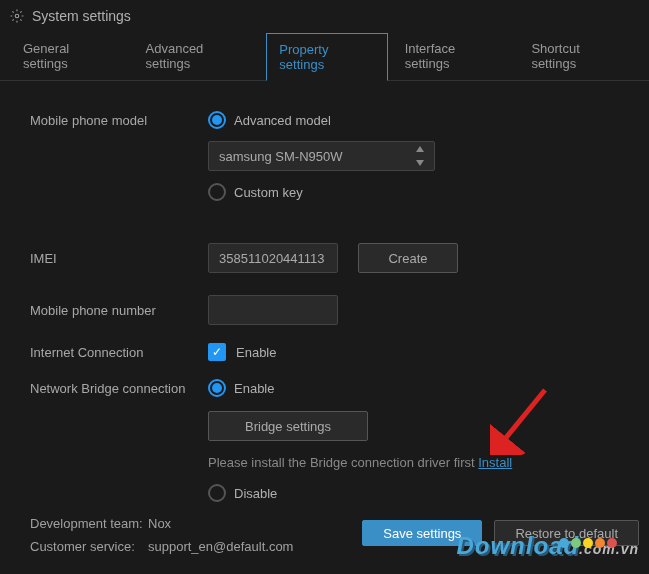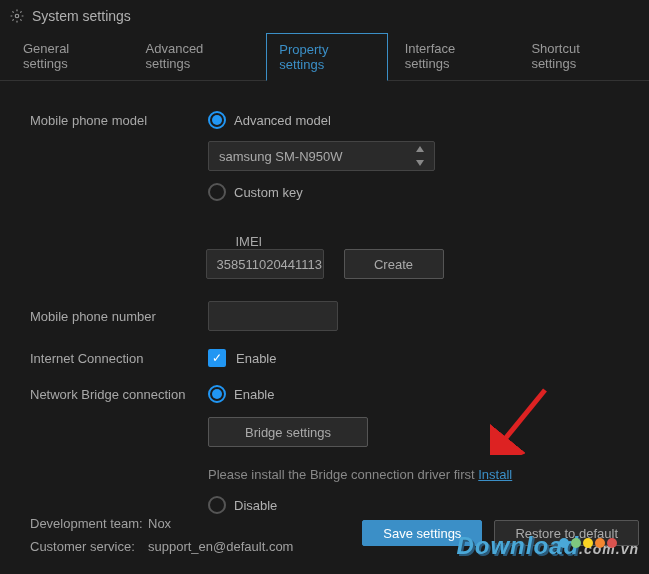--- a/index.html
+++ b/index.html
@@ -19,32 +19,32 @@
 .row .controls { flex: 1; }
 
 .radio-group { display: flex; align-items: center; gap: 8px; margin-bottom: 12px; }
 .radio { width: 18px; height: 18px; border-radius: 50%; border: 2px solid #555; display: inline-flex; align-items: center; justify-content: center; cursor: pointer; }
 .radio.checked { border-color: #2196f3; }
 .radio.checked::after { content: ''; width: 10px; height: 10px; background: #2196f3; border-radius: 50%; }
 
 .select { width: 227px; height: 30px; background: #2a2a2a; border: 1px solid #444; color: #aaa; padding: 0 30px 0 10px; position: relative; display: flex; align-items: center; border-radius: 2px; }
 .select-arrows { position: absolute; right: 8px; top: 50%; transform: translateY(-50%); width: 12px; }
 
-.text-input { width: 118px; height: 30px; background: #2a2a2a; border: 1px solid #444; color: #aaa; padding: 0 10px; border-radius: 2px; display: flex; align-items: center; }
+.text-input { width: 130px; height: 30px; background: #2a2a2a; border: 1px solid #444; color: #aaa; padding: 0 10px; border-radius: 2px; display: flex; align-items: center; }
 .text-input.wide { width: 130px; }
 
 .btn { height: 30px; background: #2a2a2a; border: 1px solid #555; color: #aaa; padding: 0 18px; cursor: pointer; border-radius: 2px; display: inline-flex; align-items: center; justify-content: center; font-size: 13px; }
 .btn.wide { width: 160px; }
 .btn-primary { background: #3b8fc7; border: 1px solid #3b8fc7; color: #fff; }
 
 .checkbox { width: 18px; height: 18px; border: 2px solid #555; display: inline-flex; align-items: center; justify-content: center; cursor: pointer; border-radius: 2px; }
 .checkbox.checked { background: #2196f3; border-color: #2196f3; color: #fff; }
 .checkbox.checked::after { content: '✓'; font-size: 12px; }
 
-.hint { color: #888; font-size: 13px; margin-top: 20px; margin-bottom: 14px; }
+.hint { color: #888; font-size: 13px; margin-top: 14px; margin-bottom: 14px; }
 .hint a { color: #3b8fc7; text-decoration: underline; }
 
 .imei-row { display: flex; gap: 20px; align-items: center; }
 
 .footer { position: absolute; bottom: 0; left: 0; right: 0; padding: 12px 10px; }
 .footer-row { display: flex; margin-bottom: 8px; }
 .footer-label { color: #a0a0a0; width: 118px; margin-left: 20px; }
 .footer-val { color: #a0a0a0; }
 .footer-actions { position: absolute; right: 10px; bottom: 28px; display: flex; gap: 12px; }
 .footer-actions .btn { padding: 0 20px; height: 26px; }
@@ -93,21 +93,21 @@
             </svg>
         </div>
       </div>
       <div class="radio-group">
         <span class="radio"></span>
         <span>Custom key</span>
       </div>
     </div>
   </div>
 
-  <div class="row" style="margin-top:21px;flex-direction:column;">
+  <div class="row" style="margin-top:30px;">
     <div class="label">IMEI</div>
     <div class="controls imei-row">
       <div class="text-input">
         <span>358511020441113</span>
       </div>
       <button class="btn" style="width:100px;">Create</button>
     </div>
   </div>
 
   <div class="row" style="margin-top:22px;">

